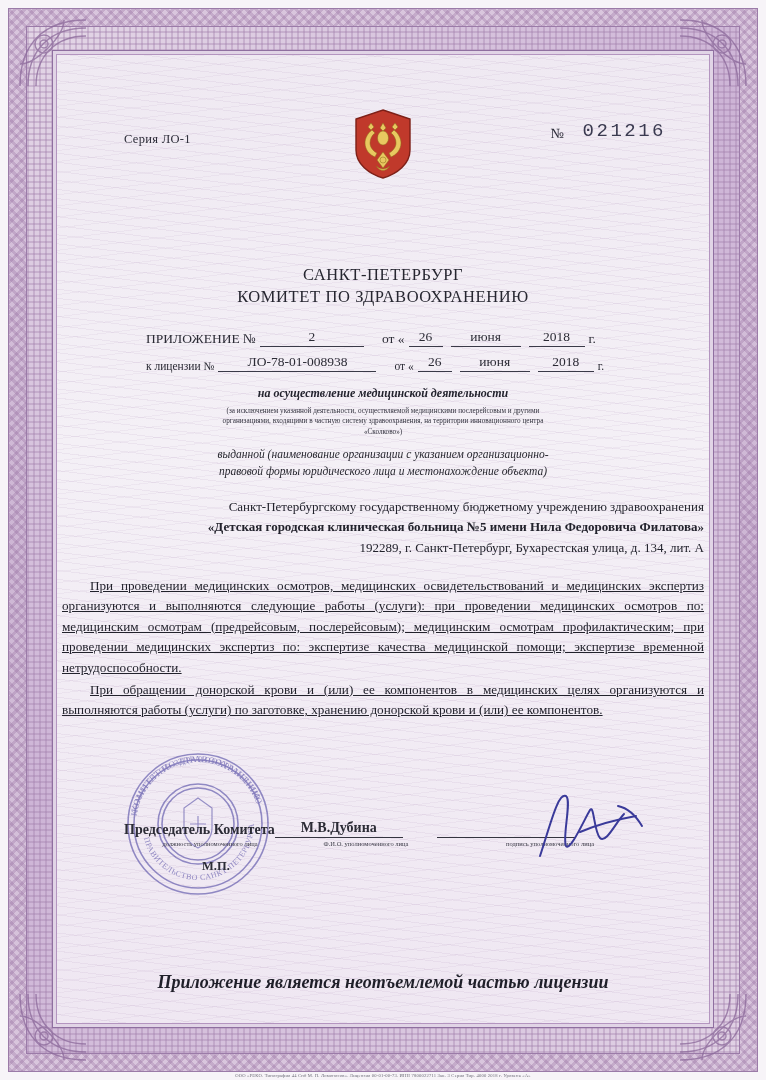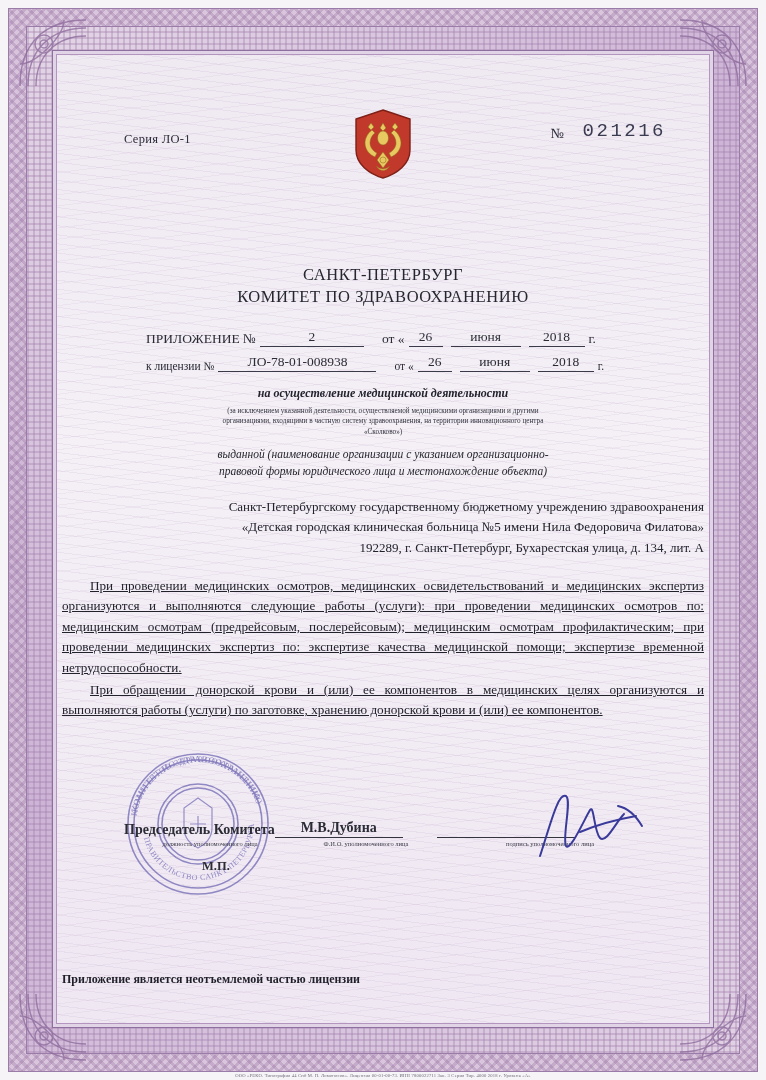--- a/index.html
+++ b/index.html
@@ -194,21 +194,21 @@
     color: #27272f;
   }
 
   .org-block {
     margin-top: 18px;
     text-align: right;
     font-size: 13px;
     line-height: 1.55;
     color: #22222c;
   }
-  .org-block .l2 { font-weight: normal; }
+  .org-block .l2 { font-weight: bold; }
 
   .body-text {
     margin-top: 18px;
     font-size: 13.2px;
     line-height: 1.55;
     text-align: justify;
     color: #22222c;
   }
   .body-text p { margin: 0 0 2px 0; text-indent: 28px; text-decoration: underline; }
 
@@ -276,24 +276,25 @@
     left: 470px;
     top: 726px;
     width: 120px;
     height: 80px;
   }
 
   .footer-note {
     position: absolute;
     left: 0; right: 0;
     top: 912px;
-    text-align: left;
-    font-size: 12px;
+    text-align: center;
+    font-size: 18px;
     font-weight: bold;
     color: #1f1f29;
+    font-style: italic;
   }
 
   .print-line {
     position: absolute;
     left: 0; right: 0;
     bottom: 2px;
     text-align: center;
     font-size: 4.6px;
     color: #6b6b76;
     letter-spacing: 0.2px;
@@ -410,21 +411,21 @@
         <span class="ul u-day">26</span>
         <span class="ul u-month">июня</span>
         <span class="ul u-year">2018</span>
         <span class="fl-small">г.</span>
       </div>
     </div>
 
     <div class="subject">на осуществление медицинской деятельности</div>
 
     <div class="fineprint">
-      <div>(за исключением указанной деятельности, осуществляемой медицинскими организациями и другими</div>
+      <div>(за исключением указанной деятельности, осуществляемой медицинскими послерейсовым и другими</div>
       <div>организациями, входящими в частную систему здравоохранения, на территории инновационного центра</div>
       <div>«Сколково»)</div>
     </div>
 
     <div class="issued-note">
       <div>выданной   (наименование   организации   с   указанием   организационно-</div>
       <div>правовой формы юридического лица и местонахождение объекта)</div>
     </div>
 
     <div class="org-block">

